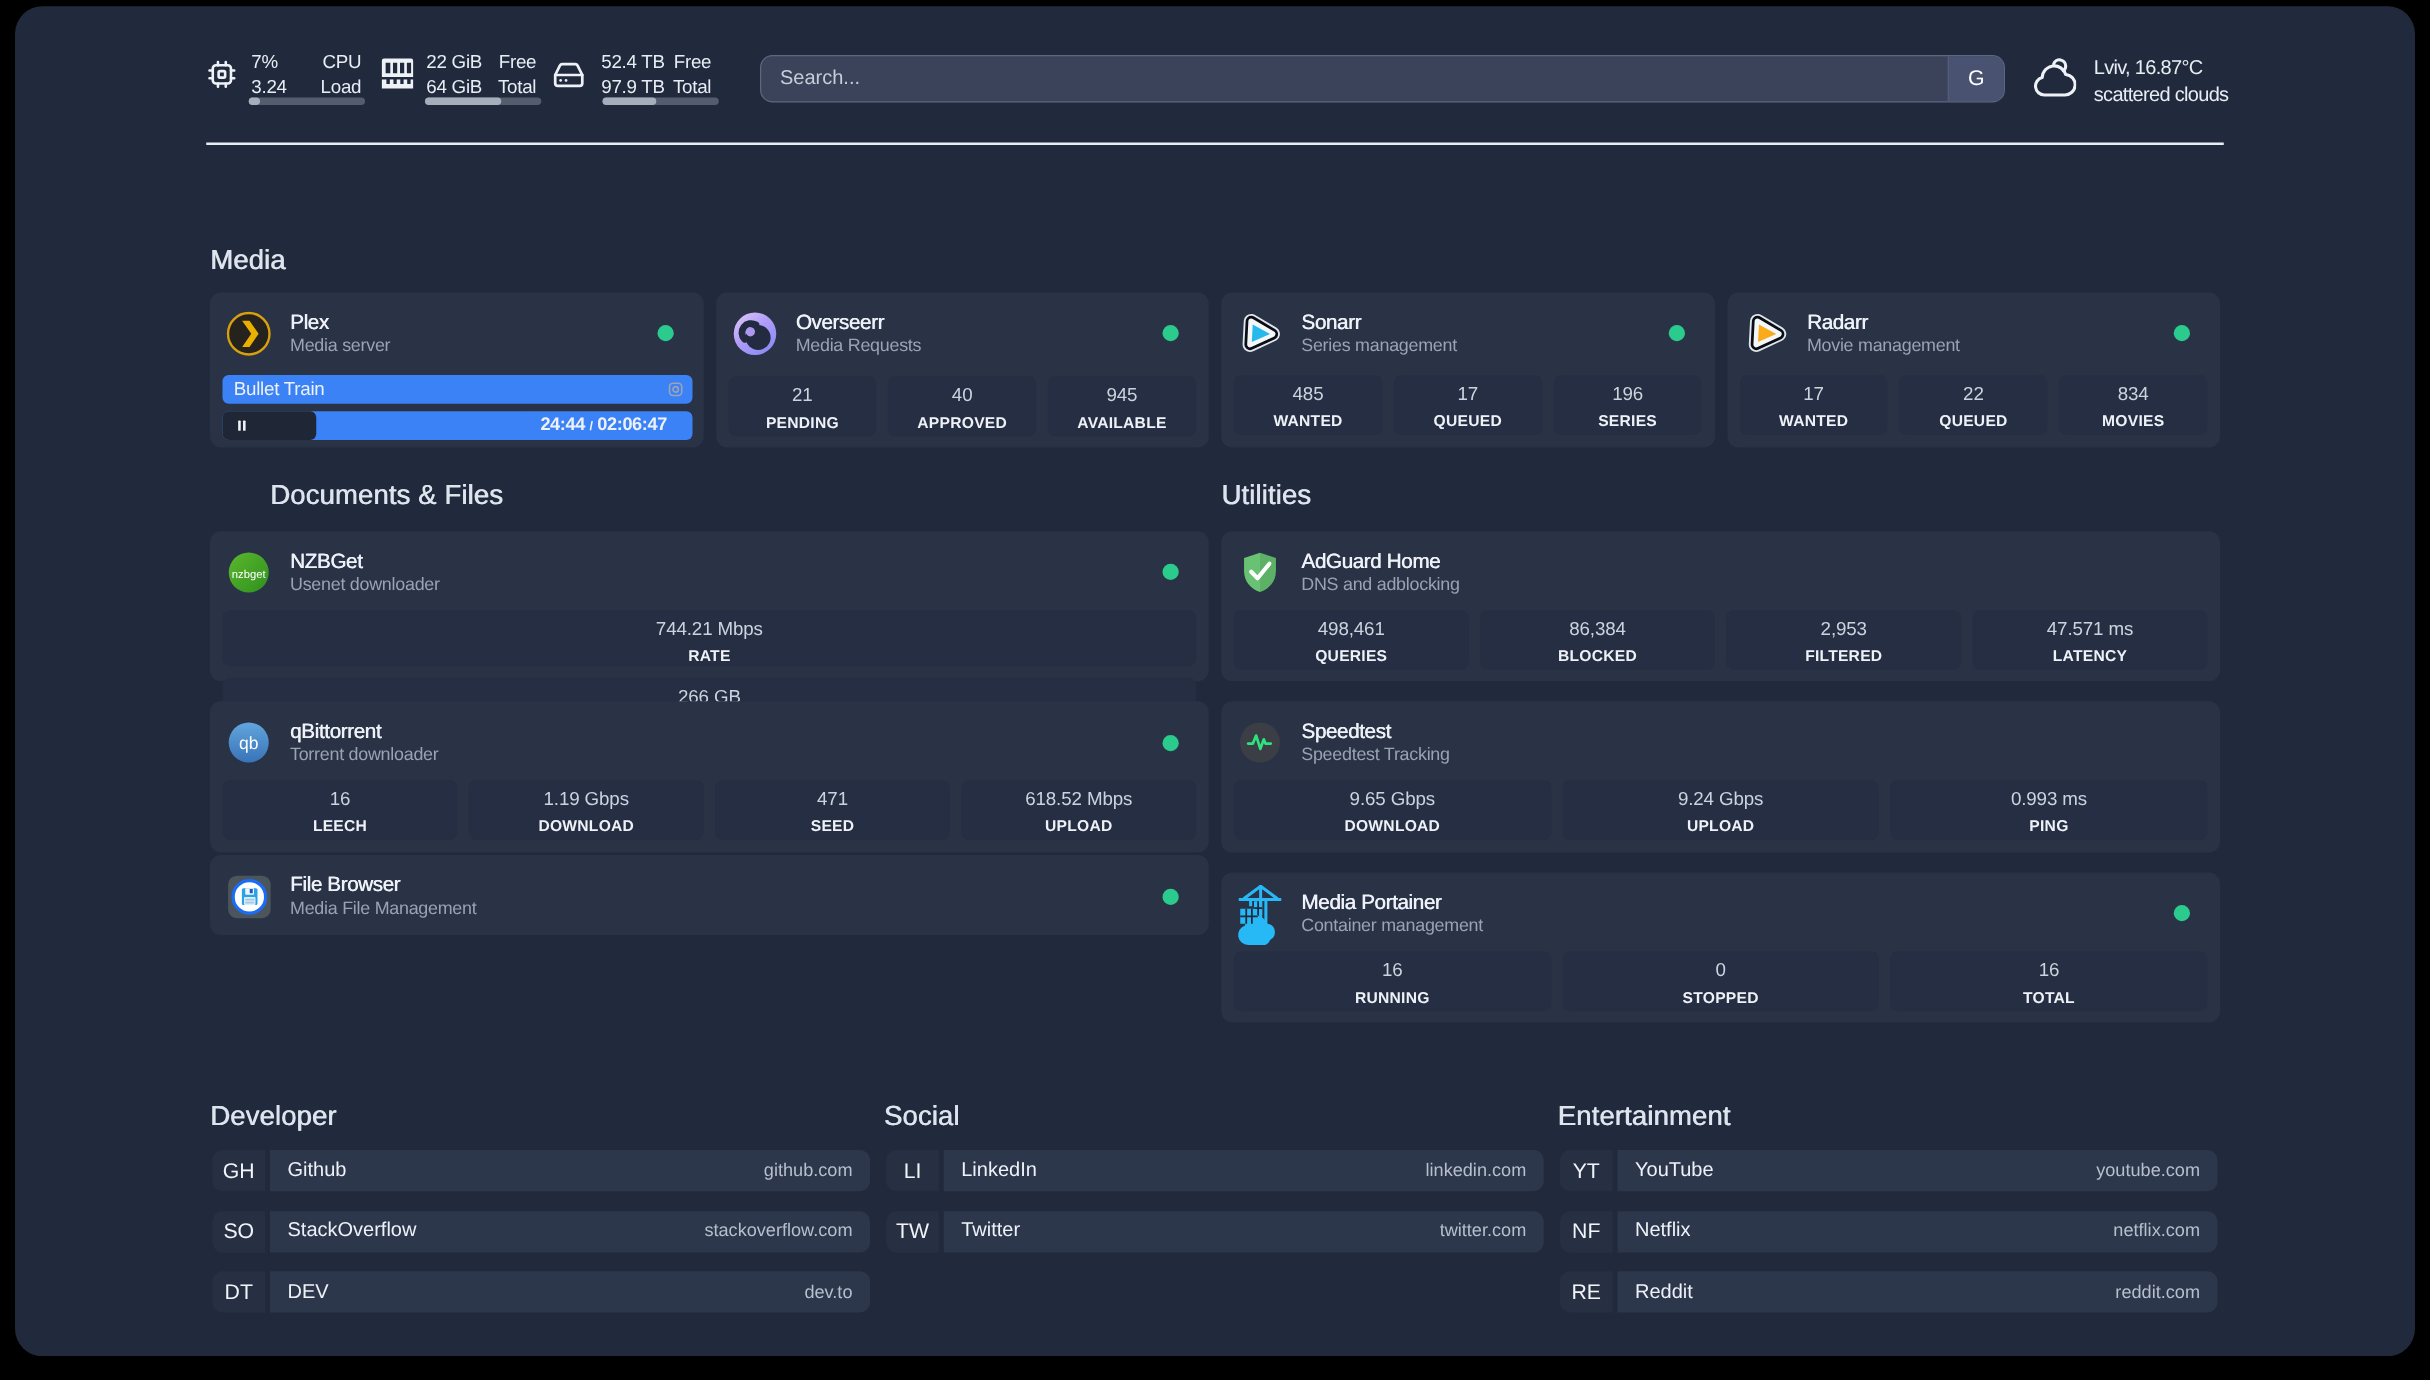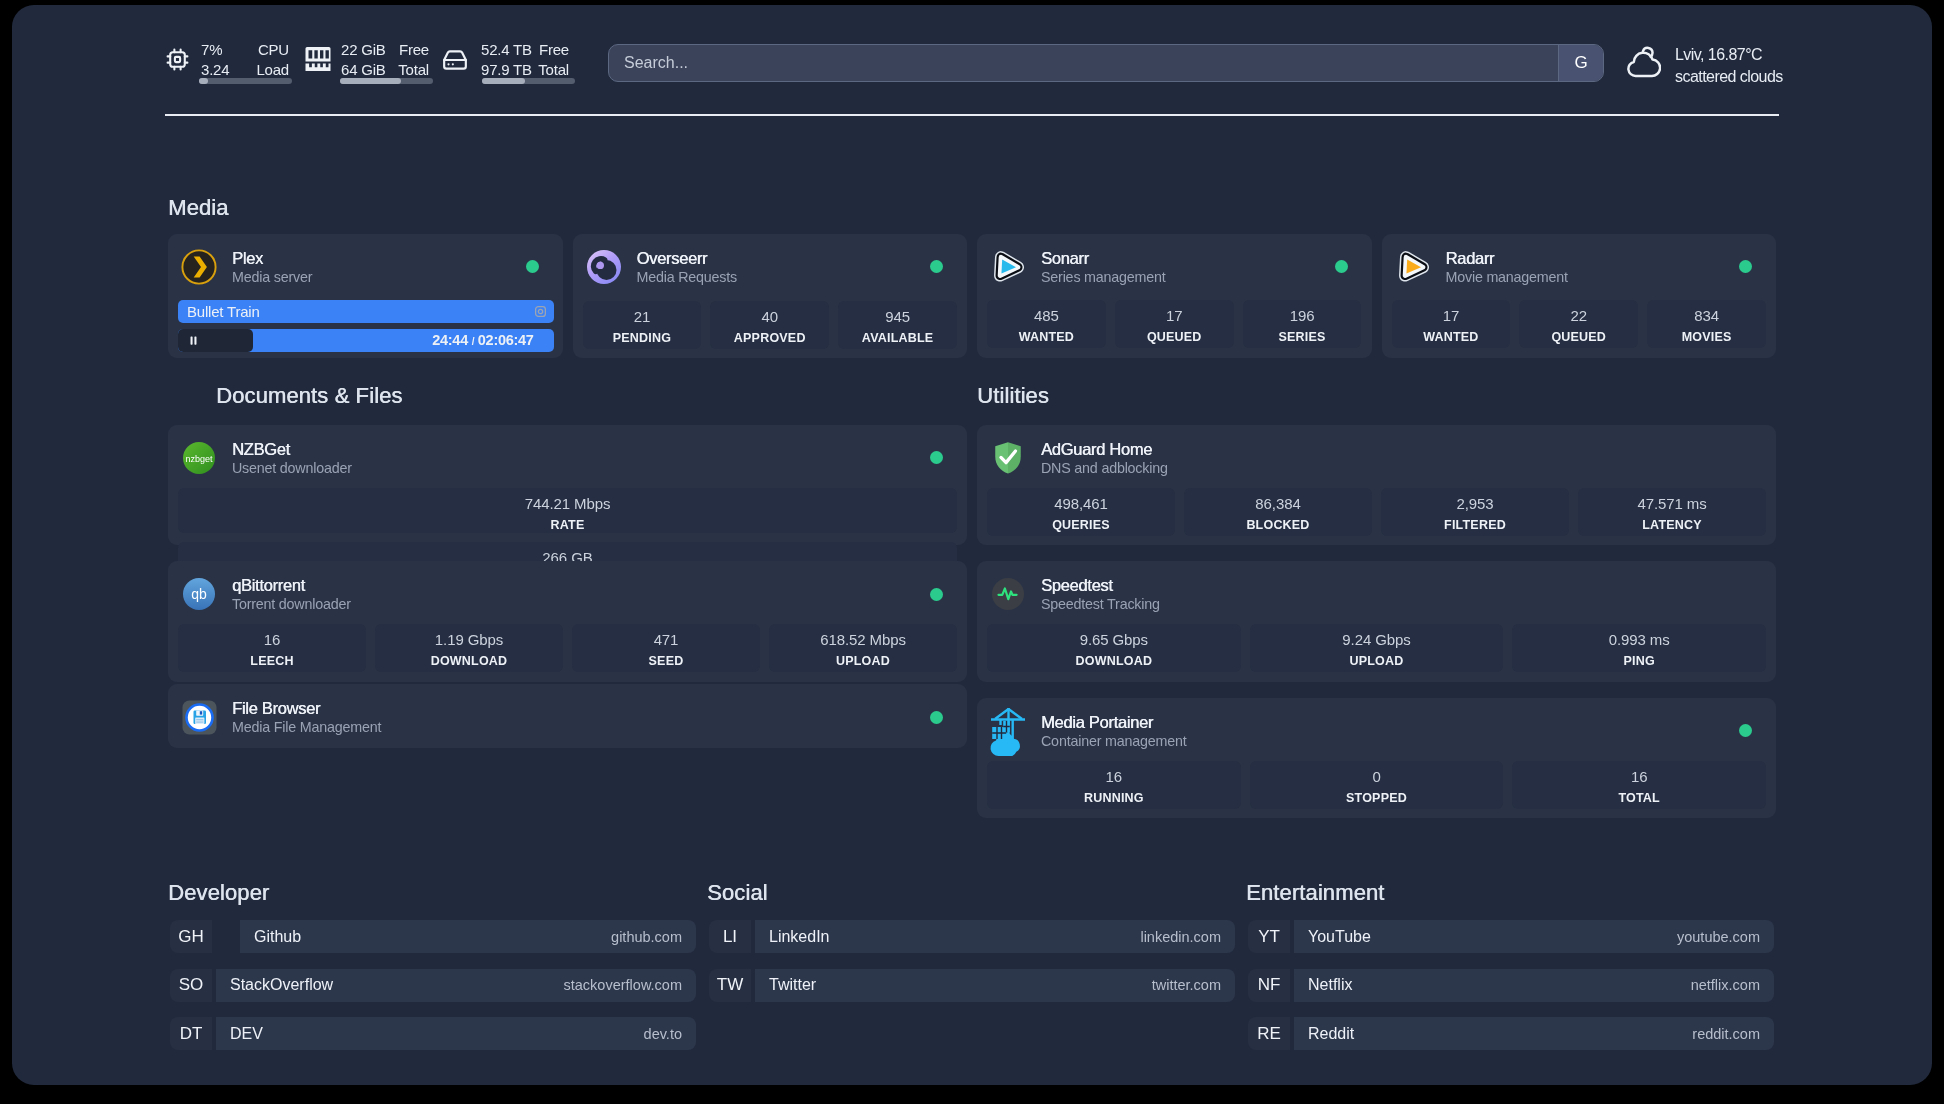--- a/index.html
+++ b/index.html
@@ -486,21 +486,21 @@
           <div class="v">16</div>
           <div class="l">TOTAL</div>
         </div>
     </div>
   </div>
 
   <h2 style="left:156px; top:875px;">Developer</h2>
   <h2 style="left:695px; top:875px;">Social</h2>
   <h2 style="left:1234px; top:875px;">Entertainment</h2>
 
-  <div class="bk" style="left:158px; top:915px; width:526px;gap:24px;">
+  <div class="bk" style="left:158px; top:915px; width:526px;">
     <div class="ab">GH</div>
     <div class="main">
         <span class="nm">Github</span>
         <span class="url">github.com</span>
       </div>
   </div>
   <div class="bk" style="left:158px; top:963.5px; width:526px;">
     <div class="ab">SO</div>
     <div class="main">
         <span class="nm">StackOverflow</span>

